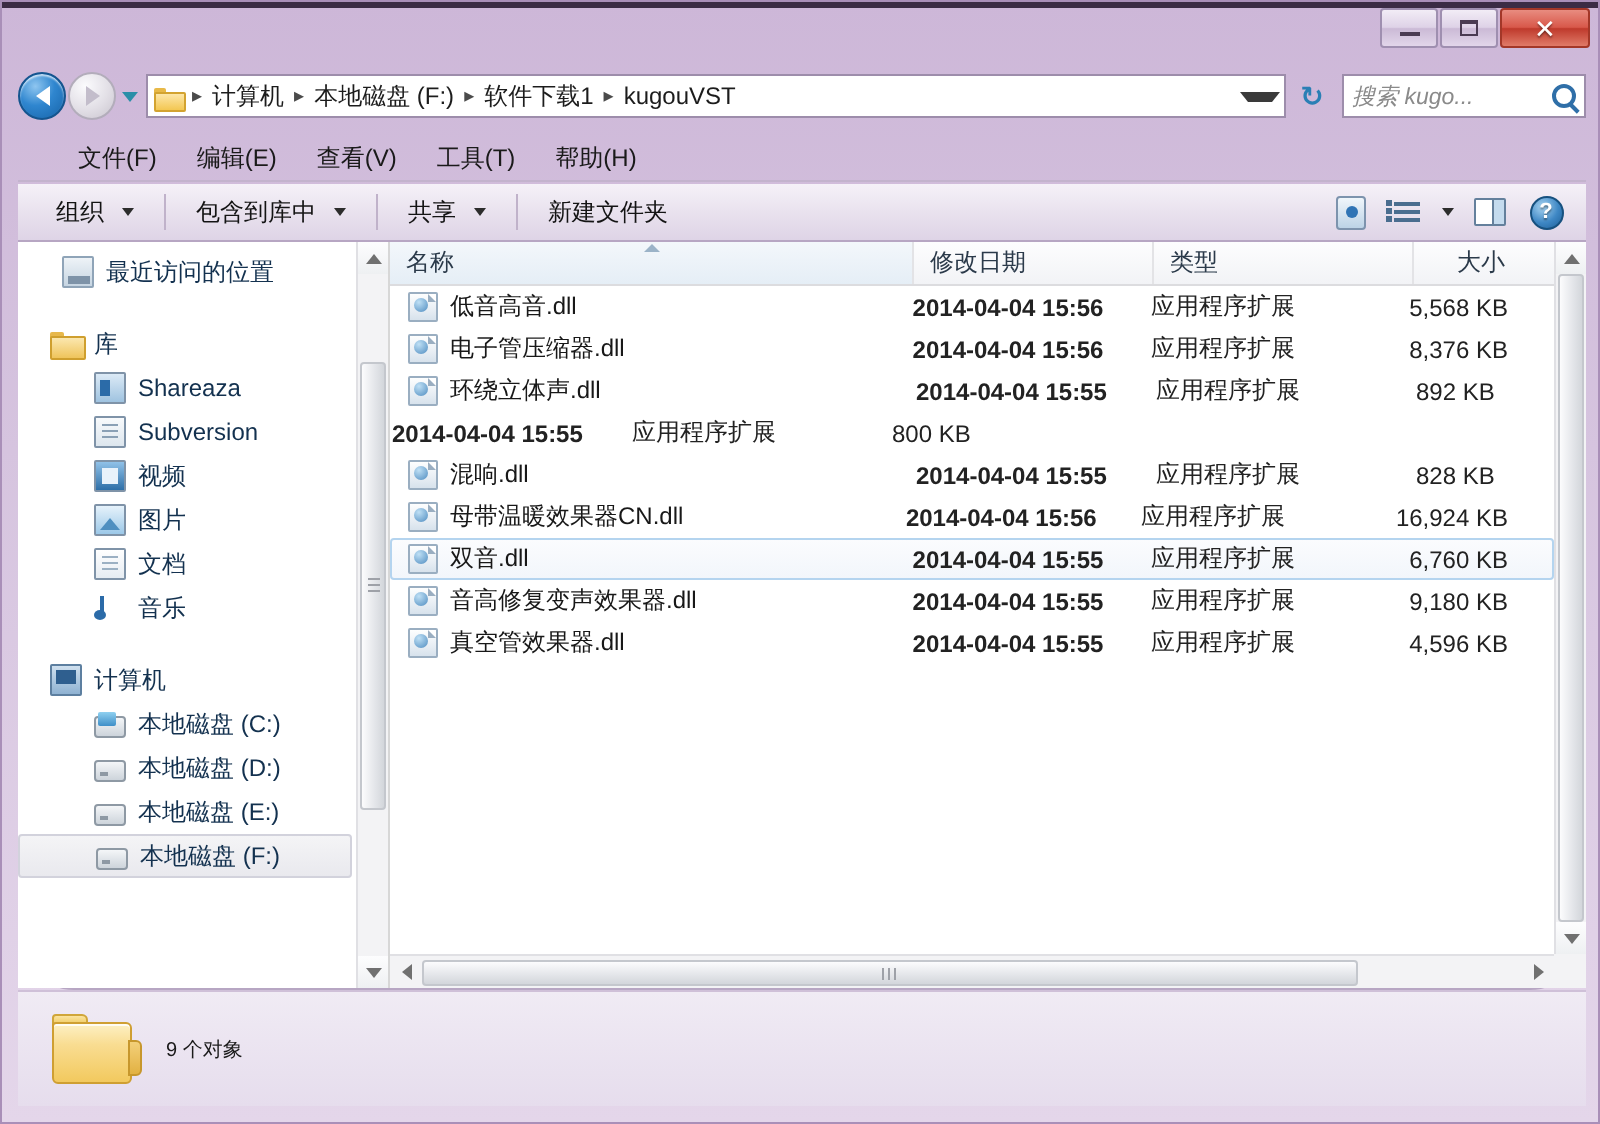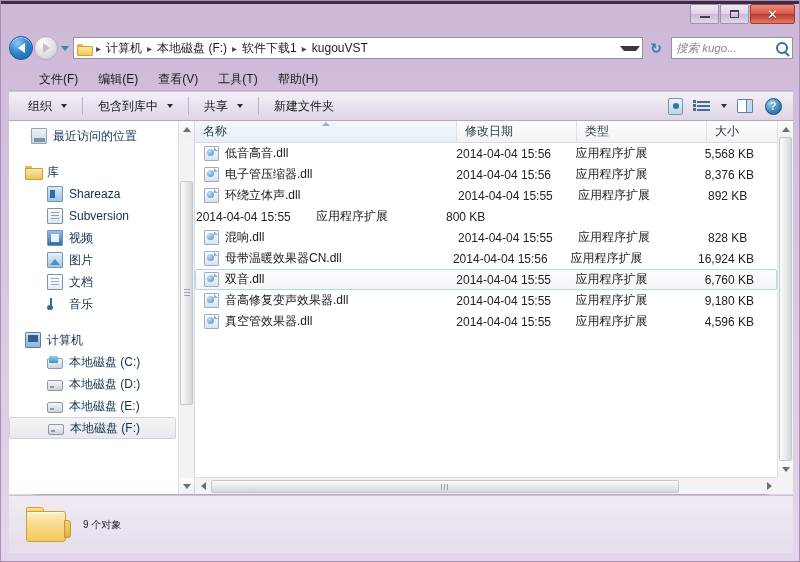--- a/index.html
+++ b/index.html
@@ -272,32 +272,32 @@
   }
   .colh.sorted { background: linear-gradient(180deg,#f3f7fb 0%, #e5eef6 100%); }
   .sortarrow {
     position:absolute; left:50%; top:1px; margin-left:-4px;
     width:0;height:0;border-left:4px solid transparent;border-right:4px solid transparent;
     border-bottom:4px solid #9bb3c8;
   }
   .col-name { width: 262px; font-family: Liberation Serif, serif; }
   .col-date { width: 120px; }
   .col-type { width: 130px; }
-  .col-size { flex:1; justify-content:flex-start; padding-right:26px; }
+  .col-size { flex:1; justify-content:center; padding-right:26px; }
   #filelist { position:absolute; left:0; right:16px; top:22px; bottom:17px; overflow:hidden; }
   .filerow {
     display:flex; height:21px; align-items:center; font-size:12px; color:#181818;
     cursor:default; border:1px solid transparent;
   }
   .filerow.selected {
     background: linear-gradient(180deg,#fbfcfe 0%, #f2f6fb 100%);
     border: 1px solid #b4d4ef; border-radius: 2px;
   }
   .fr-name { width:262px; display:flex; align-items:center; padding-left:8px; overflow:hidden; white-space:nowrap; }
-  .fr-date { width:120px; color:#222; white-space:nowrap; }
+  .fr-date { width:120px; color:#222; white-space:nowrap;font-weight:bold; }
   .fr-type { width:130px; color:#222; white-space:nowrap; }
   .fr-size { flex:1; padding-right:22px; color:#222; white-space:nowrap; }
   .dllicon { width:15px;height:15px;margin-right:6px;flex:none;position:relative;
     background:linear-gradient(180deg,#fdfefe 0%,#e8eef4 60%,#d7e2ec 100%);
     border:1px solid #9aaec1; border-radius:1px;
   }
   .dllicon:after{
     content:"";position:absolute;left:2px;top:2px;width:7px;height:7px;border-radius:50%;
     background:radial-gradient(circle at 35% 30%,#bfe0f5,#4f8cc0);
   }

